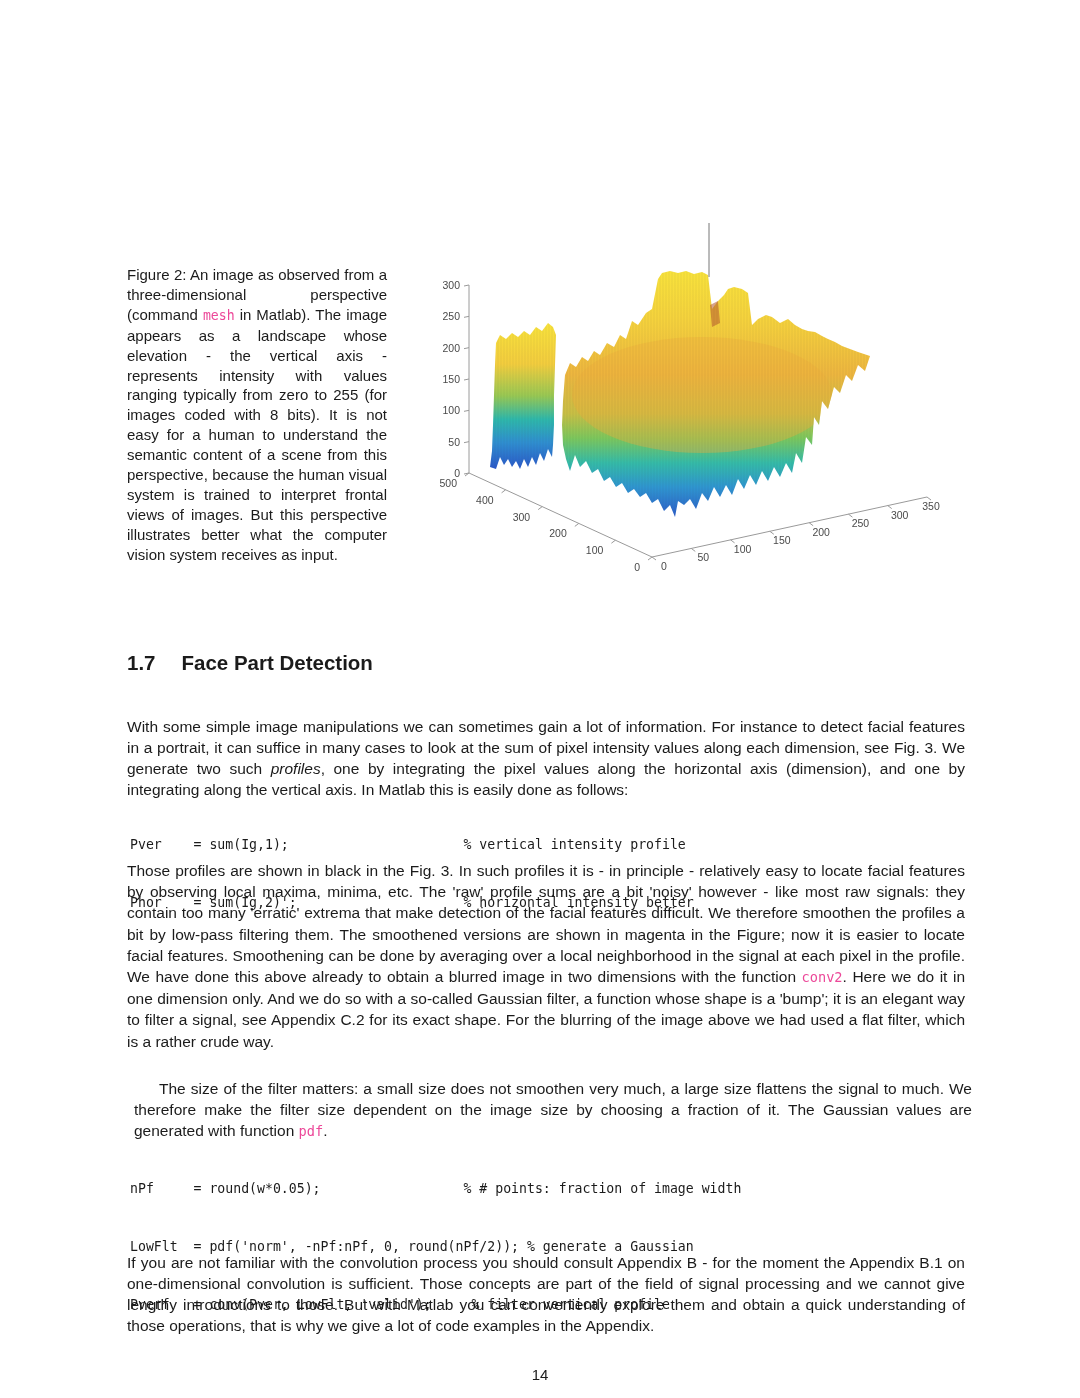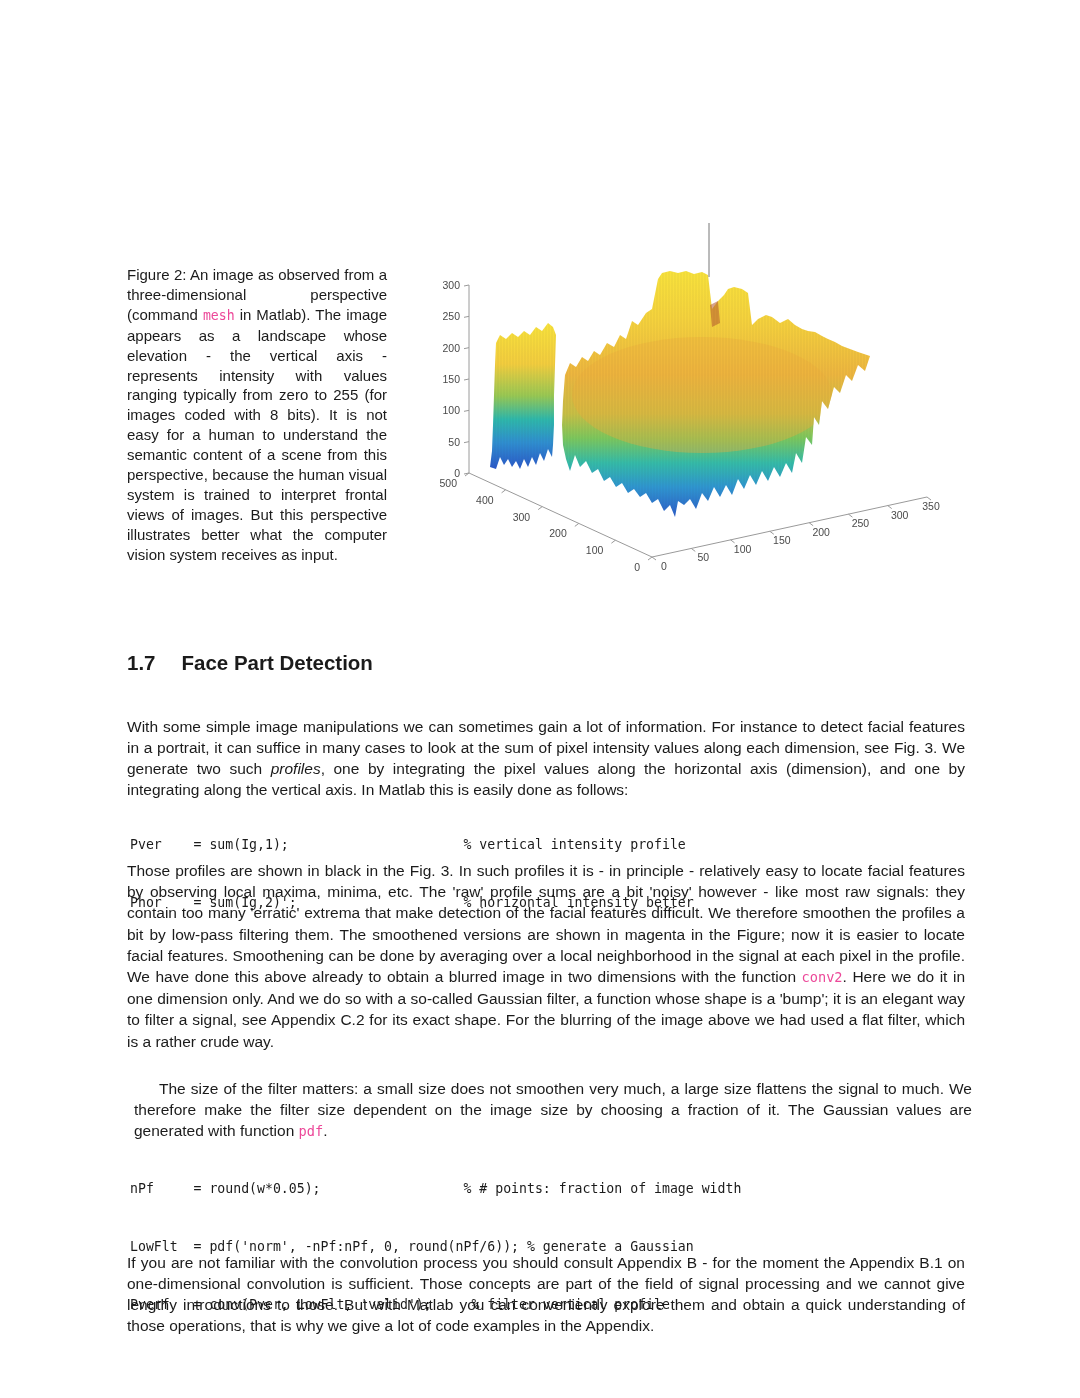--- a/index.html
+++ b/index.html
@@ -159,20 +159,21 @@
     <div>Pver    = sum(Ig,1);                      % vertical intensity profile</div>
     <div>Phor    = sum(Ig,2)';                     % horizontal intensity better</div>
   </div>
 
   <p class="para p2"><span>Those profiles are shown in black in the Fig. 3. In such profiles it is - in principle - relatively easy to locate facial features by observing local maxima, minima, etc. The 'raw' profile sums are a bit 'noisy' however - like most raw signals: they contain too many 'erratic' extrema that make detection of the facial features difficult. We therefore smoothen the profiles a bit by low-pass filtering them. The smoothened versions are shown in magenta in the Figure; now it is easier to locate facial features. Smoothening can be done by averaging over a local neighborhood in the signal at each pixel in the profile. We have done this above already to obtain a blurred image in two dimensions with the function </span><code class="icode">conv2</code><span>. Here we do it in one dimension only. And we do so with a so-called Gaussian filter, a function whose shape is a 'bump'; it is an elegant way to filter a signal, see Appendix C.2 for its exact shape. For the blurring of the image above we had used a flat filter, which is a rather crude way.</span></p>
 
   <p class="para p3"><span>The size of the filter matters: a small size does not smoothen very much, a large size flattens the signal to much. We therefore make the filter size dependent on the image size by choosing a fraction of it. The Gaussian values are generated with function </span><code class="icode">pdf</code><span>.</span></p>
 
   <div class="codeblock code2">
     <div>nPf     = round(w*0.05);                  % # points: fraction of image width</div>
-    <div>LowFlt  = pdf('norm', -nPf:nPf, 0, round(nPf/6)); % generate a Gaussian</div>
+    <div>LowFlt  = pdf('norm', -nPf:nPf, 0, round(nPf/2)); % generate a Gaussian</div>
     <div>Pverf   = conv(Pver, LowFlt, 'valid');     % filter vertical profile</div>
   </div>
 
   <p class="para p4">If you are not familiar with the convolution process you should consult Appendix B - for the moment the Appendix B.1 on one-dimensional convolution is sufficient. Those concepts are part of the field of signal processing and we cannot give lengthy introductions to those. But with Matlab you can conveniently explore them and obtain a quick understanding of those operations, that is why we give a lot of code examples in the Appendix.</p>
 
+  <div class="page-number">14</div>
 
 </div>
 
 </body></html>

